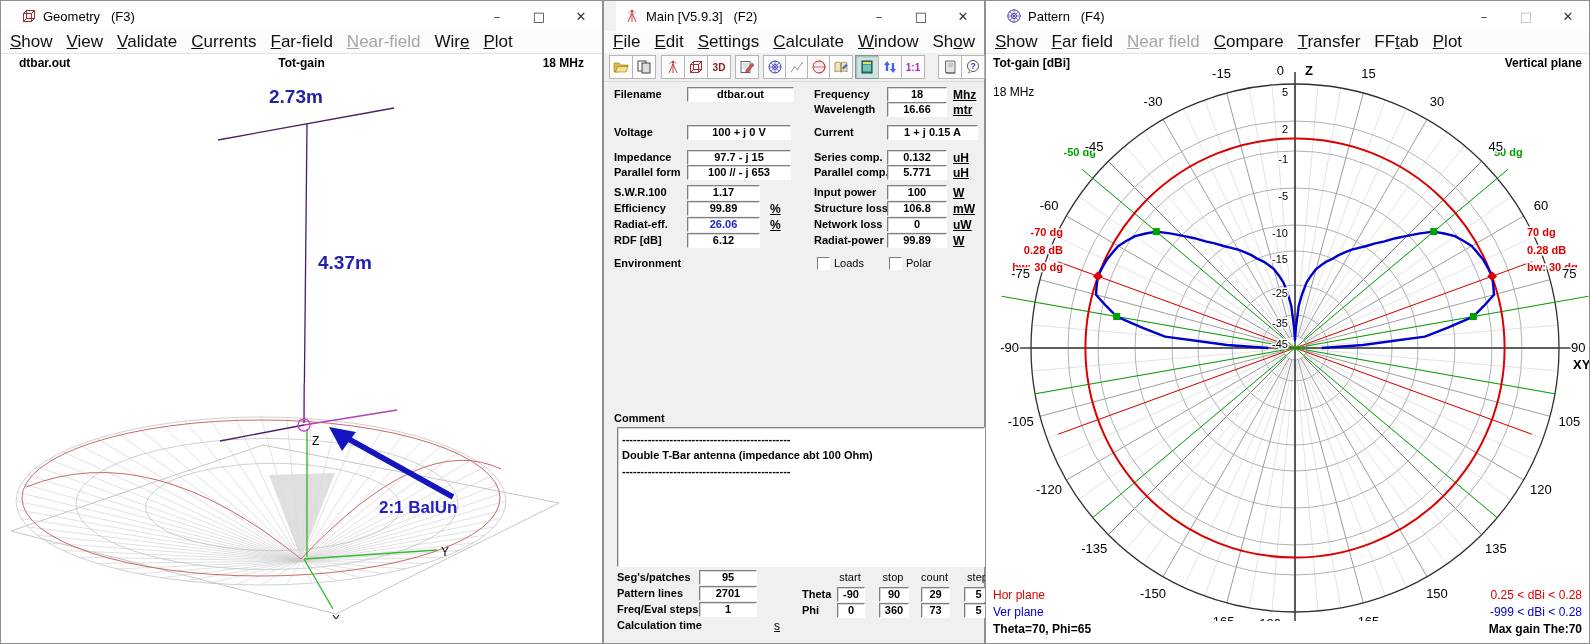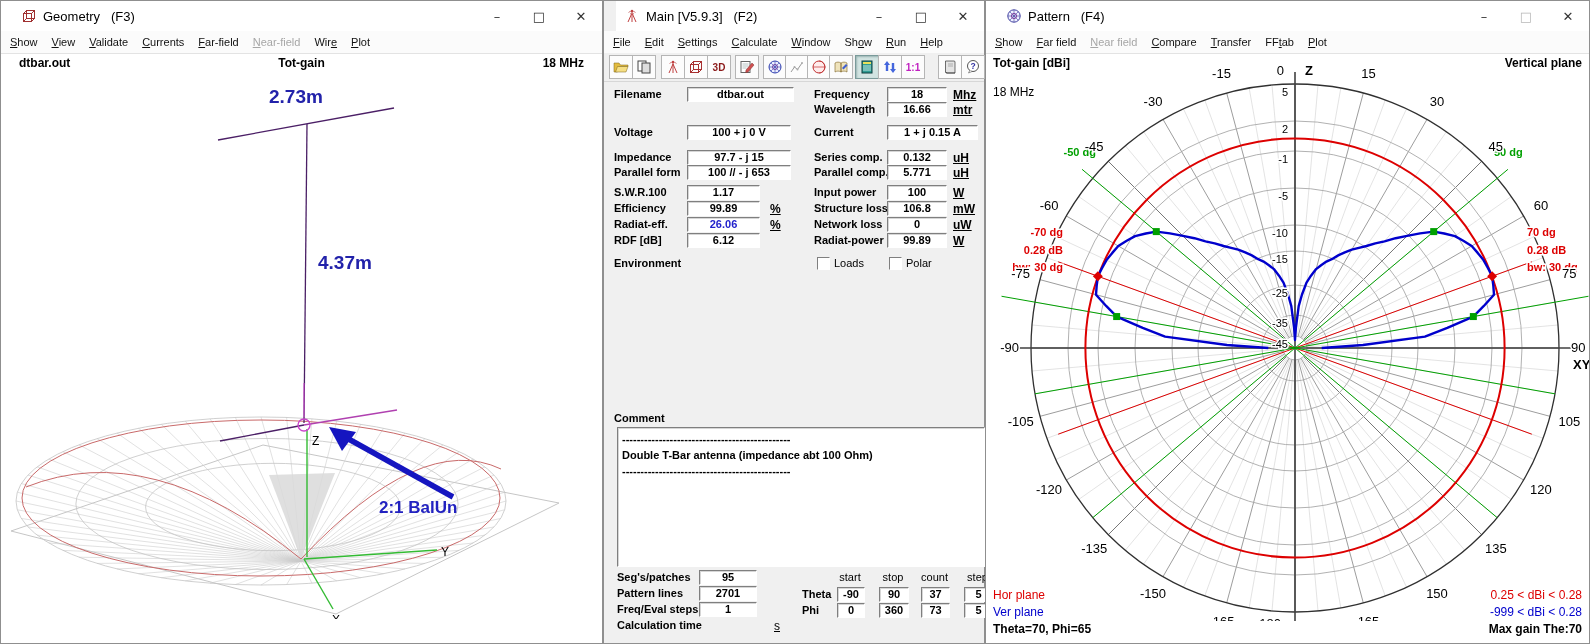--- a/index.html
+++ b/index.html
@@ -8,21 +8,21 @@
   .window{position:absolute;top:0;height:644px;background:#fff;border:1px solid #8f8f8f;box-sizing:border-box;}
   .titlebar{position:absolute;left:12px;top:0;right:0;height:30px;background:#ffffff;display:flex;align-items:center;}
   .title-icon{width:16px;height:16px;margin:0 6px 0 8px;flex:0 0 auto;}
   .title-text{font-size:13px;color:#000;white-space:pre;}
   .winbtns{margin-left:auto;display:flex;}
   .winbtn{width:42px;height:30px;display:flex;align-items:center;justify-content:center;
           font-size:13px;color:#333;font-family:"DejaVu Sans",sans-serif;}
   .winbtn.dim{color:#b8b8b8;}
   .menubar{position:absolute;left:0;top:30px;right:0;height:22px;background:#fbfbfb;
            border-bottom:1px solid #e3e3e3;display:flex;align-items:center;padding-left:2px;}
-  .menu-item{font-size:11px;color:#111;padding:2px 7px;white-space:pre;}
+  .menu-item{font-size:17px;color:#111;padding:2px 7px;white-space:pre;}
   .menu-item.disabled{color:#a6a6a6;}
   .hdr{position:absolute;font-size:12px;font-weight:bold;color:#000;white-space:pre;}
   .statustxt{position:absolute;font-size:13px;font-weight:bold;color:#000;white-space:pre;margin-top:28px;}
   
   #win-main{background:#f0f0f0;}
   .toolbar{position:absolute;left:0;top:52px;right:0;height:28px;background:#f0f0f0;
            border-bottom:1px solid #d7d7d7;}
   .tbtn{position:absolute;top:2px;width:22px;height:22px;background:#f0f0f0;
         border:1px solid #f0f0f0;display:flex;align-items:center;justify-content:center;}
   .tbtn.framed{border:1px solid #b5b5b5;background:#fcfcfc;}
@@ -358,21 +358,21 @@
   <div class="box" style="left:95px;top:617px;width:68px;margin-top:28px;">0.172</div>
   <span class="unit" style="left:170px;top:618px;font-weight:normal;">s</span>
 
   <span class="lbl" style="left:233px;top:570px;width:26px;text-align:center;font-weight:normal;">start</span>
   <span class="lbl" style="left:275px;top:570px;width:28px;text-align:center;font-weight:normal;">stop</span>
   <span class="lbl" style="left:317px;top:570px;width:27px;text-align:center;font-weight:normal;">count</span>
   <span class="lbl" style="left:360px;top:570px;width:27px;text-align:center;font-weight:normal;">step</span>
   <span class="lbl" style="left:198px;top:587px;">Theta</span>
   <div class="box" style="left:233px;top:586px;width:26px;">-90</div>
   <div class="box" style="left:275px;top:586px;width:28px;">90</div>
-  <div class="box" style="left:317px;top:586px;width:27px;">37</div>
+  <div class="box" style="left:317px;top:586px;width:27px;">29</div>
   <div class="box" style="left:360px;top:586px;width:27px;">5</div>
   <span class="lbl" style="left:198px;top:603px;">Phi</span>
   <div class="box" style="left:233px;top:602px;width:26px;">0</div>
   <div class="box" style="left:275px;top:602px;width:28px;">360</div>
   <div class="box" style="left:317px;top:602px;width:27px;">73</div>
   <div class="box" style="left:360px;top:602px;width:27px;">5</div>
 </div>
 
 <div class="window" id="win-pat" style="left:985px;width:605px;">
   <div class="titlebar">

